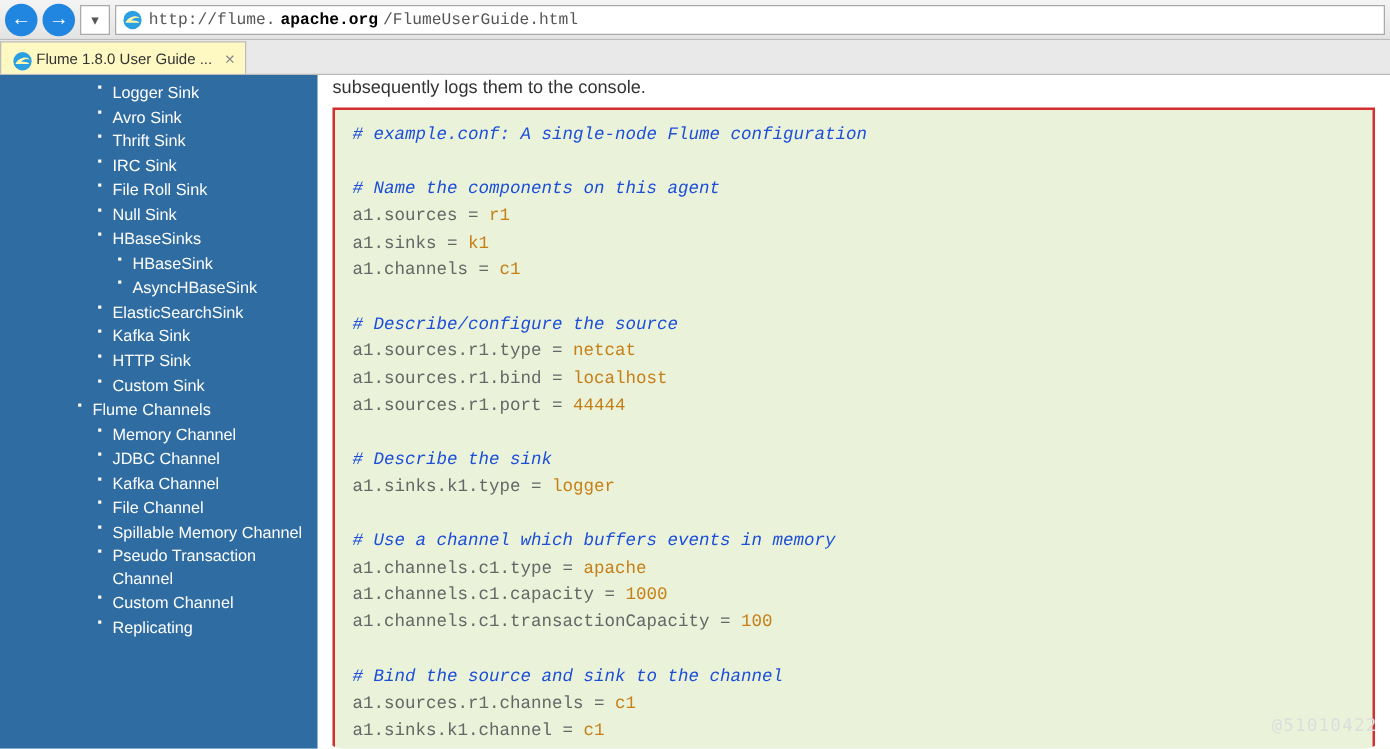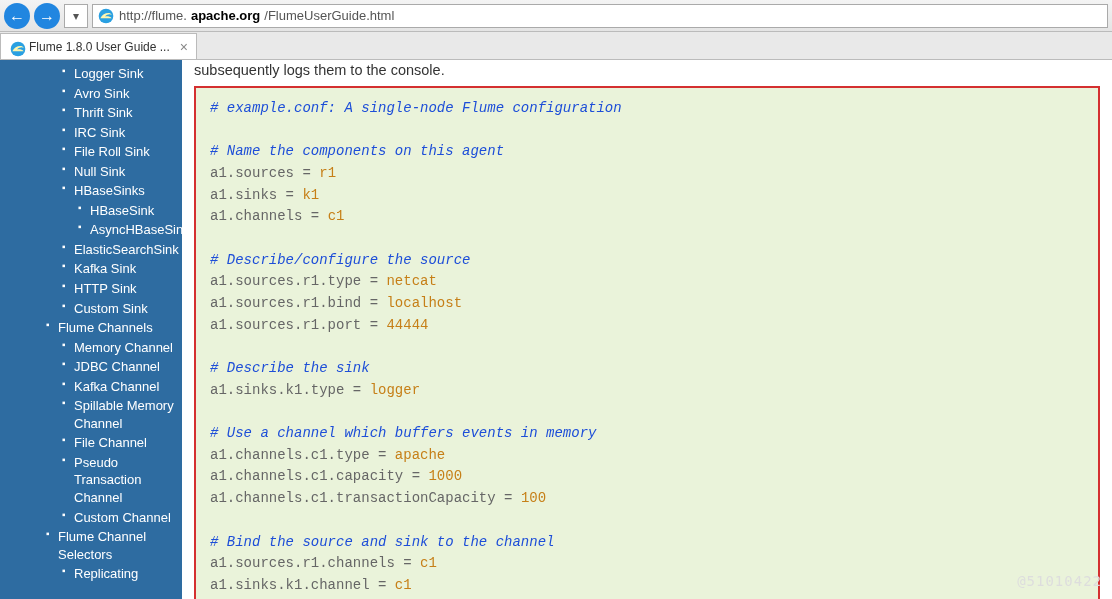--- a/index.html
+++ b/index.html
@@ -5,39 +5,39 @@
   * { margin:0; padding:0; box-sizing:border-box; }
   body { font-family:"Segoe UI",Tahoma,Arial,sans-serif; font-size:13px; overflow:hidden; width:1112px; height:599px; background:#fff; }
   
   .nav-bar { height:32px; background:linear-gradient(#f4f4f4,#e4e4e4); display:flex; align-items:center; gap:4px; padding:0 4px; border-bottom:1px solid #bbb; }
   .nav-btn { width:26px; height:26px; border-radius:50%; display:flex; align-items:center; justify-content:center; font-size:16px; color:#fff; }
   .nav-btn.back { background:#2186e0; }
   .nav-btn.fwd  { background:#2186e0; }
   .nav-sq { width:24px; height:24px; border:1px solid #aaa; background:#fff; display:flex; align-items:center; justify-content:center; font-size:12px; color:#555; }
   .ie-ico { width:18px; height:18px; display:inline-block; }
   .ie-ico svg { width:18px; height:18px; }
-  .url-box { flex:1; height:24px; border:1px solid #aaa; background:#fff; display:flex; align-items:center; padding:0 4px; gap:4px; font-size:13px; color:#555; }
+  .url-box { flex:1; height:24px; border:1px solid #aaa; background:#fff; display:flex; align-items:center; padding:0 4px; gap:4px; font-size:13px; color:#555;font-family:Liberation Mono, monospace; }
   .url-box b { color:#000; font-weight:bold; }
   
   .tab-strip { height:28px; background:#e9e9e9; display:flex; align-items:flex-end; border-bottom:1px solid #bbb; }
-  .tab { height:26px; background:#ffffff; border:1px solid #bbb; border-bottom:none; padding:0 8px; display:flex; align-items:center; gap:6px; font-size:12px; color:#333; }
+  .tab { height:26px; background:#fef9c3; border:1px solid #bbb; border-bottom:none; padding:0 8px; display:flex; align-items:center; gap:6px; font-size:12px; color:#333; }
   .tab-ico { width:14px; height:14px; }
   .tab-close { font-size:14px; color:#888; margin-left:4px; }
   
   .page { display:flex; height:calc(100% - 60px); }
-  .sidebar { width:182px; background:#2e6ca1; color:#fff; padding:4px 0 4px 0; overflow:hidden; font-size:13px; line-height:1.35; }
+  .sidebar { width:254px; background:#2e6ca1; color:#fff; padding:4px 0 4px 16px; overflow:hidden; font-size:13px; line-height:1.35; }
   .sidebar ul { list-style:none; }
   .sidebar li { position:relative; padding-left:18px; }
   .sidebar li::before { content:"▪"; position:absolute; left:6px; top:0; font-size:10px; color:#fff; }
   .sidebar a { color:#fff; text-decoration:none; display:block; padding:1px 4px 1px 0; }
   .lvl1 { margin-left:40px; }
   .lvl2 { margin-left:56px; }
   .lvl3 { margin-left:72px; }
   
-  .content { flex:1; padding:0 12px 0 12px; color:#333; font-family:"Trebuchet MS","Segoe UI",sans-serif; font-size:14.5px; line-height:1.5; overflow:hidden; }
+  .content { flex:1; padding:0 12px 0 12px; color:#333; font-family:"Trebuchet MS","Segoe UI",sans-serif; font-size:14.5px; line-height:1.5; overflow:hidden;border-radius:22px; }
   .content .intro { margin-bottom:4px; }
   .code-box { border:2px solid #d43030; background:#eaf3da; padding:10px 14px; font-family:"Courier New",monospace; font-size:14px; color:#666; line-height:1.55; white-space:pre; overflow:hidden; }
   .code-box .c  { color:#1d4ed8; font-style:italic; }
   .code-box .k  { color:#666; }
   .code-box .o  { color:#666; }
   .code-box .v  { color:#c67f17; }
   .watermark { position:absolute; right:10px; bottom:10px; color:#ddd; font-size:14px; letter-spacing:1px; font-family:monospace; }
 </style>
 </head>
 <body>
@@ -126,33 +126,30 @@
         <li class="lvl2">
           <a href="#">Memory Channel</a>
         </li>
         <li class="lvl2">
           <a href="#">JDBC Channel</a>
         </li>
         <li class="lvl2">
           <a href="#">Kafka Channel</a>
         </li>
         <li class="lvl2">
-          <a href="#">Spillable Memory Channel</a>
+          <a href="#">File Channel</a>
         </li>
         <li class="lvl2">
-          <a href="#">File Channel</a>
+          <a href="#">Spillable Memory Channel</a>
         </li>
         <li class="lvl2">
           <a href="#">Pseudo Transaction Channel</a>
         </li>
         <li class="lvl2">
           <a href="#">Custom Channel</a>
-        </li>
-        <li class="lvl1">
-          <a href="#">Flume Channel Selectors</a>
         </li>
         <li class="lvl2">
           <a href="#">Replicating</a>
         </li>
       </ul>
   </nav>
   <main class="content">
     <div class="intro">subsequently logs them to the console.</div>
     <div class="code-box"><span class="c"># example.conf: A single-node Flume configuration</span>
 

